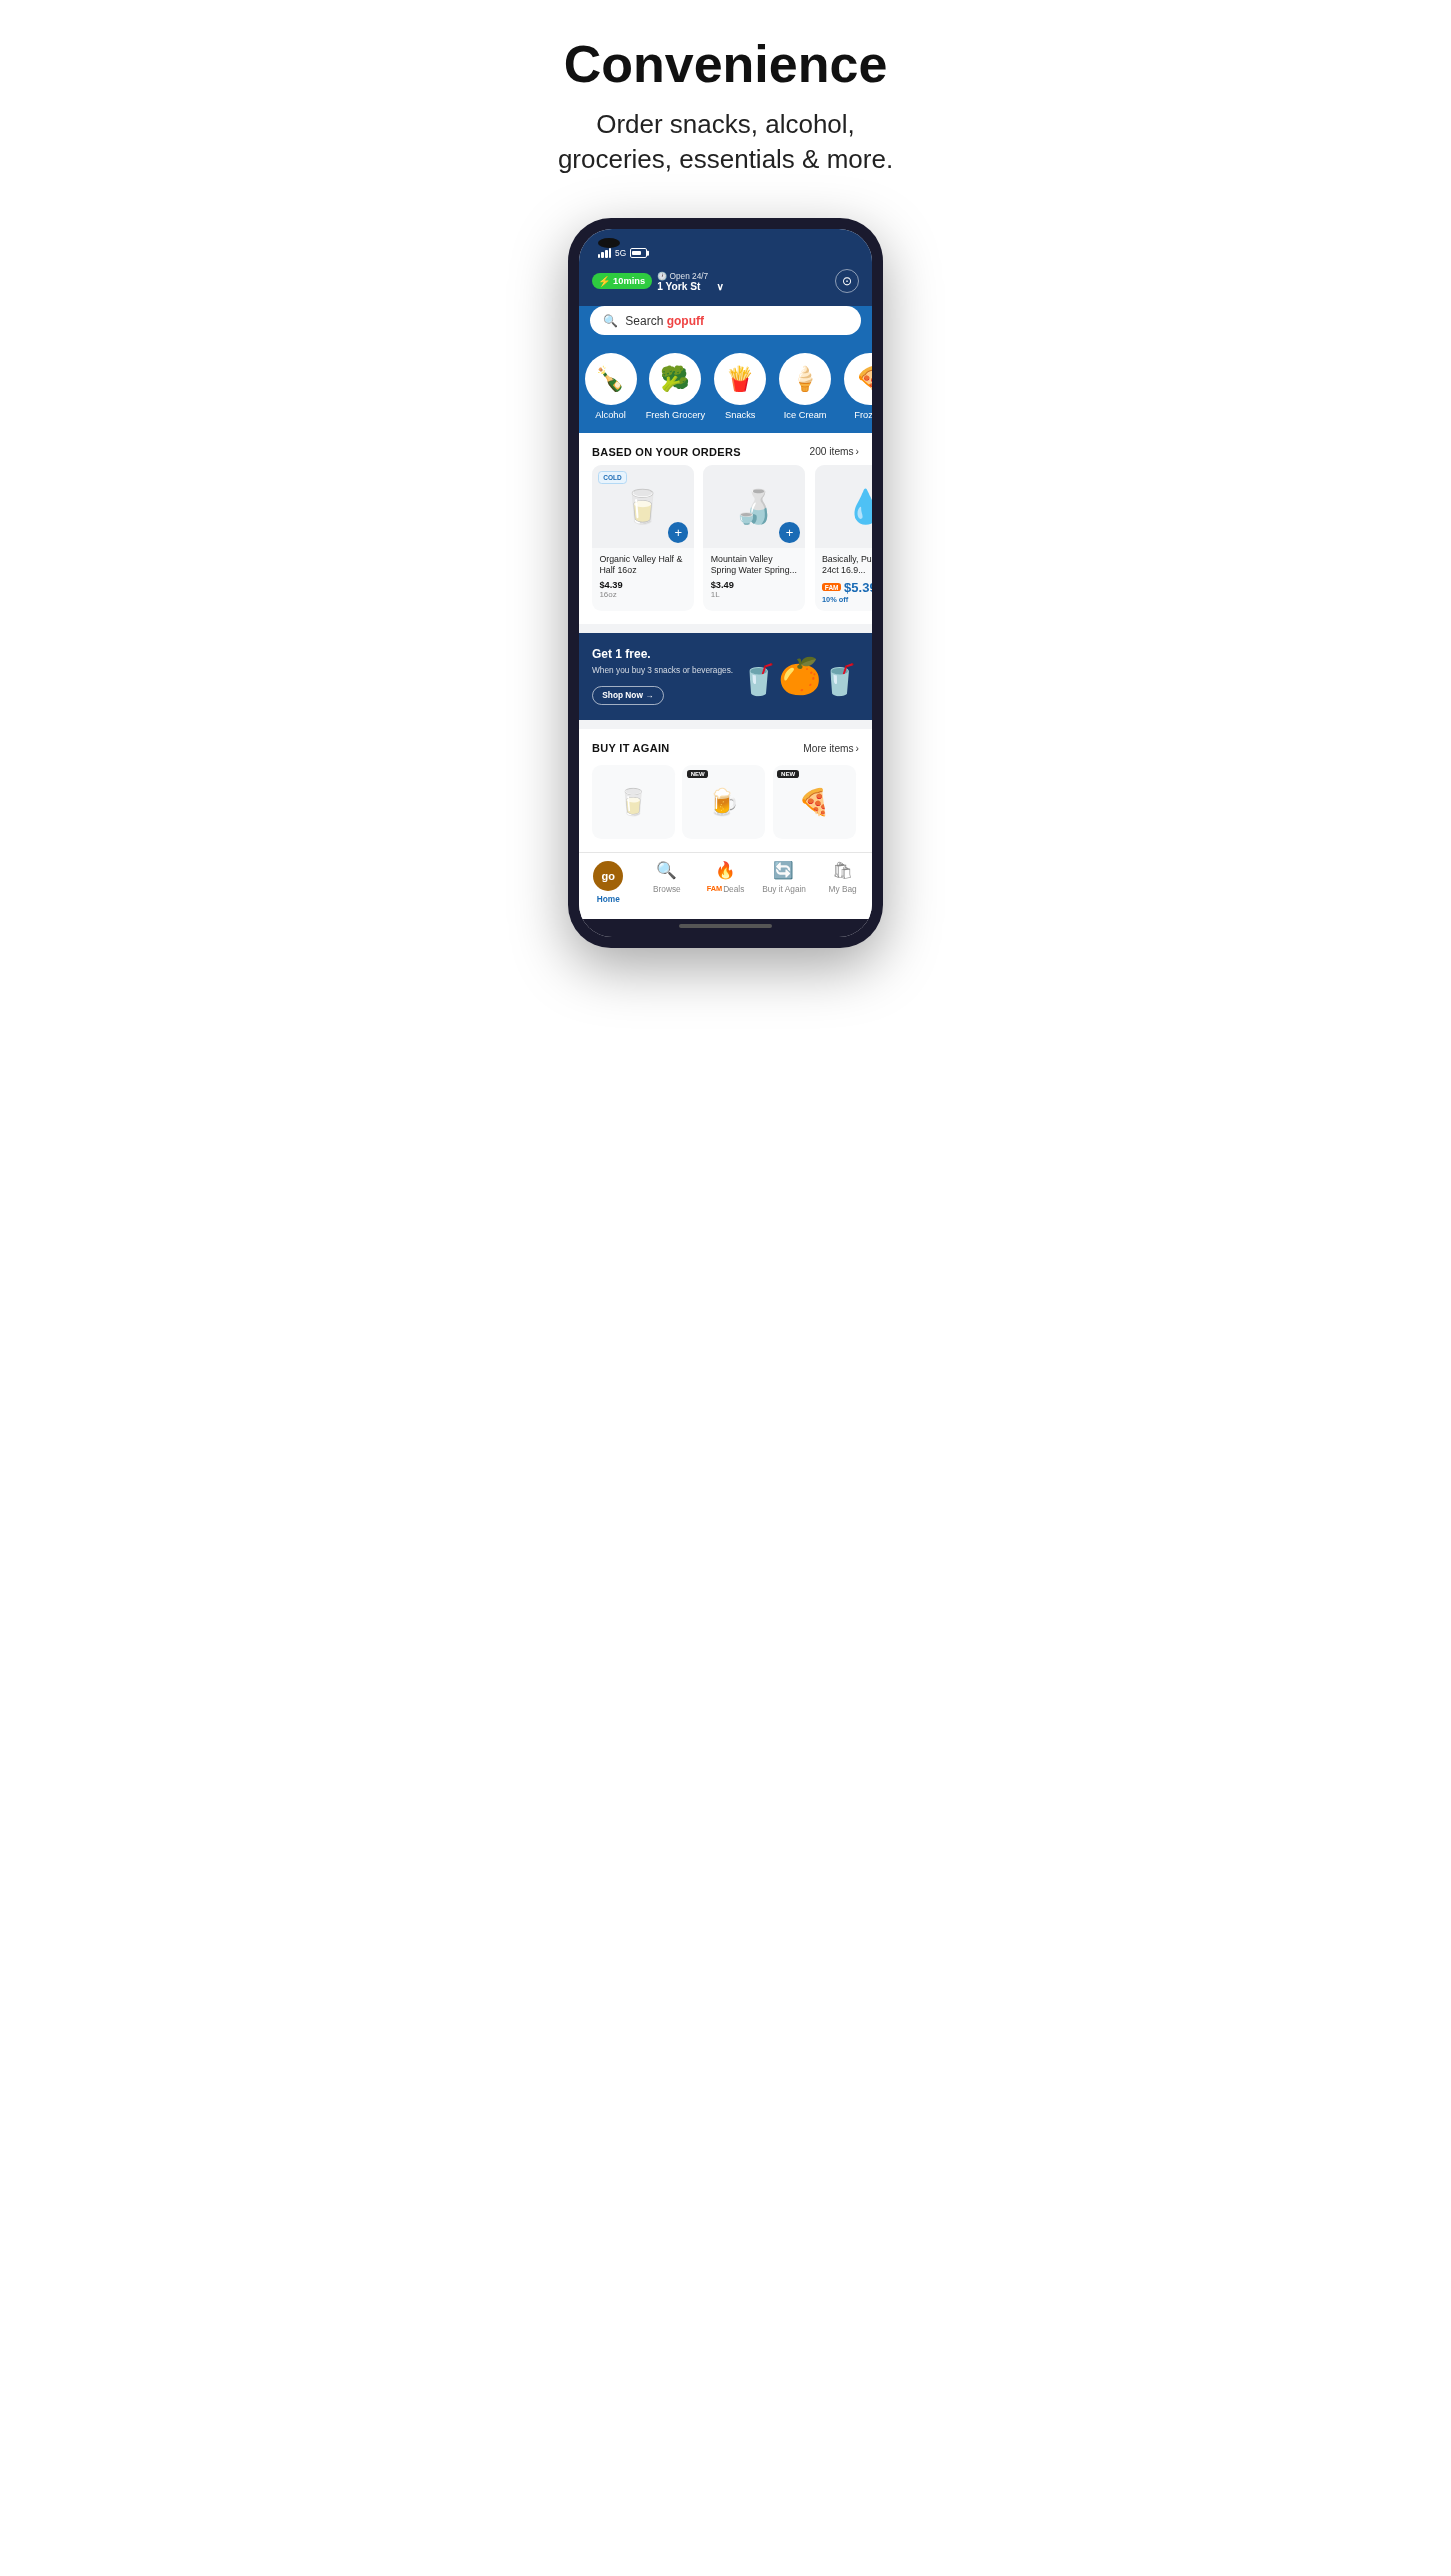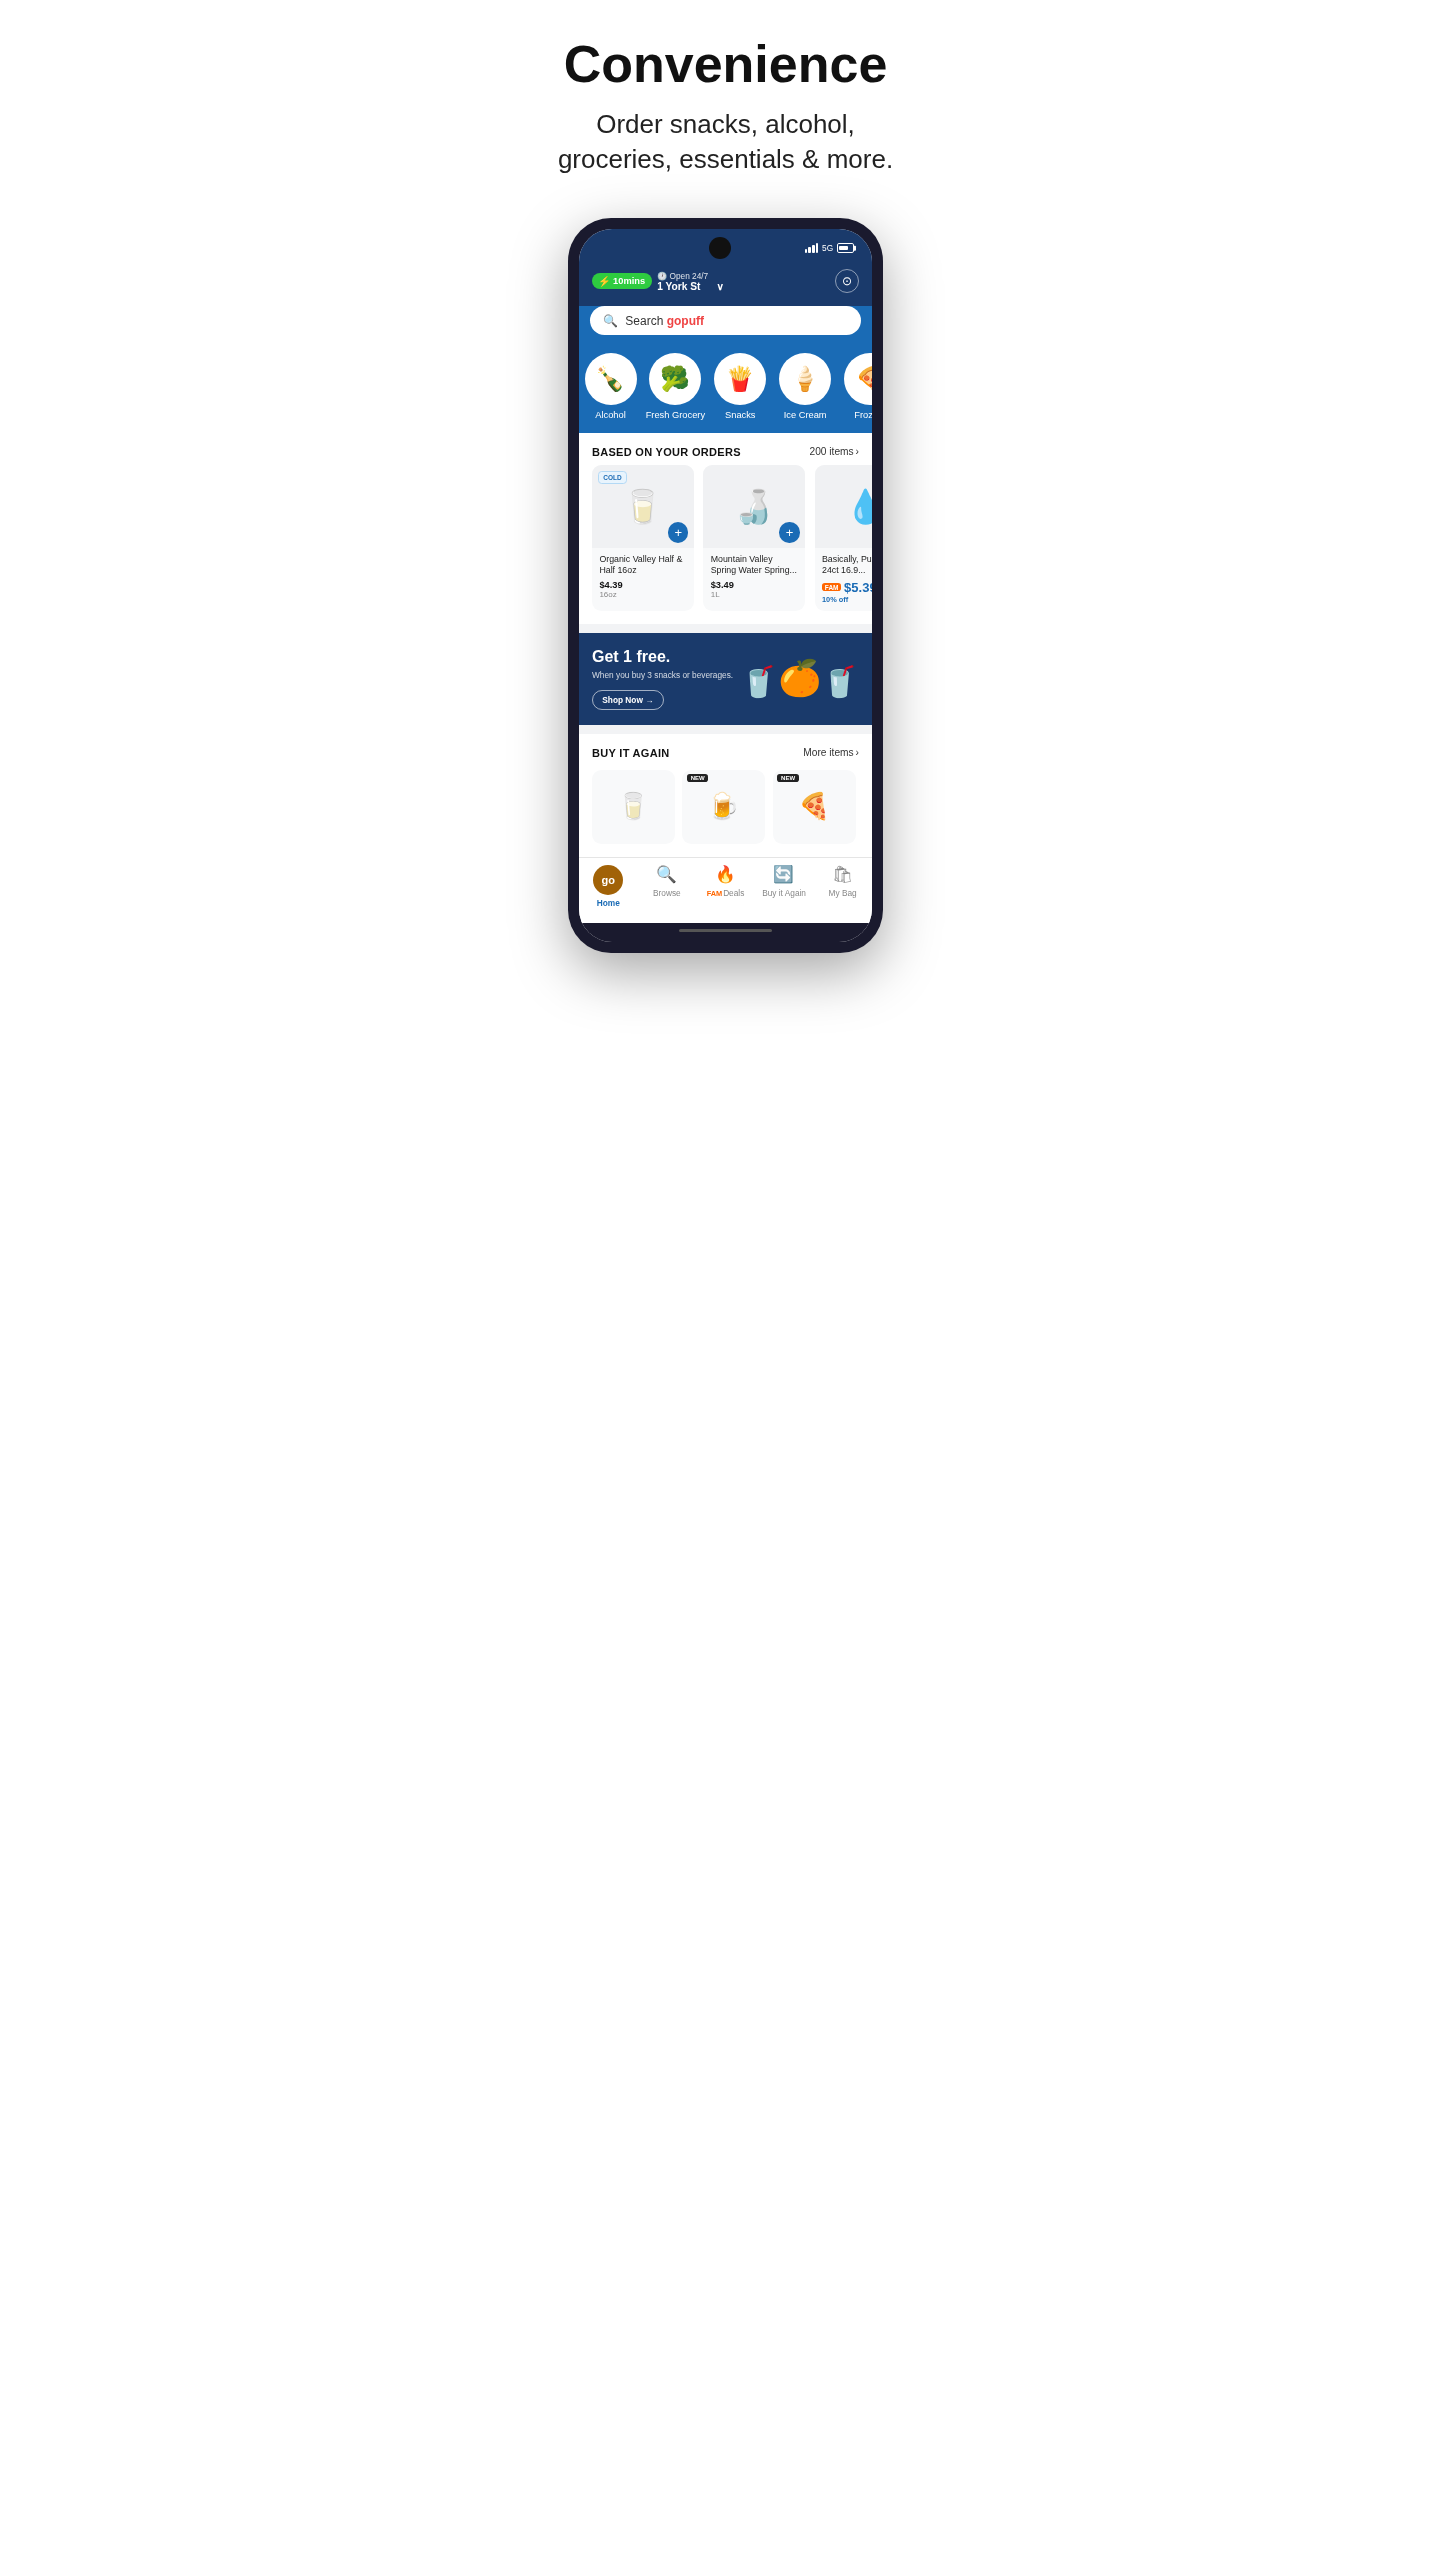--- a/index.html
+++ b/index.html
@@ -48,23 +48,23 @@
       border-radius: 33px;
       overflow: hidden;
       position: relative;
     }
 
     
     .status-bar {
       background: #1a3a6b;
       display: flex;
       justify-content: space-between;
-      align-items: center;
       padding: 9.3px 18.5px 3.7px;
       height: 33px;
+      flex-direction: column;
     }
     .status-left { width: 37px; }
     .notch {
       width: 22px;
       height: 22px;
       background: #111;
       border-radius: 50%;
     }
     .status-right {
       display: flex;
@@ -356,21 +356,21 @@
       margin: 9.3px 0;
       padding: 15px 13px;
       display: flex;
       align-items: center;
       justify-content: space-between;
       position: relative;
       overflow: hidden;
     }
     .promo-text-area { flex: 1; }
     .promo-headline {
-      font-size: 16px;
+      font-size: 12px;
       font-weight: 800;
       color: #fff;
       line-height: 1.1;
       margin-bottom: 3.7px;
     }
     .promo-subtext {
       font-size: 8.3px;
       color: rgba(255,255,255,0.8);
       margin-bottom: 9.3px;
     }

